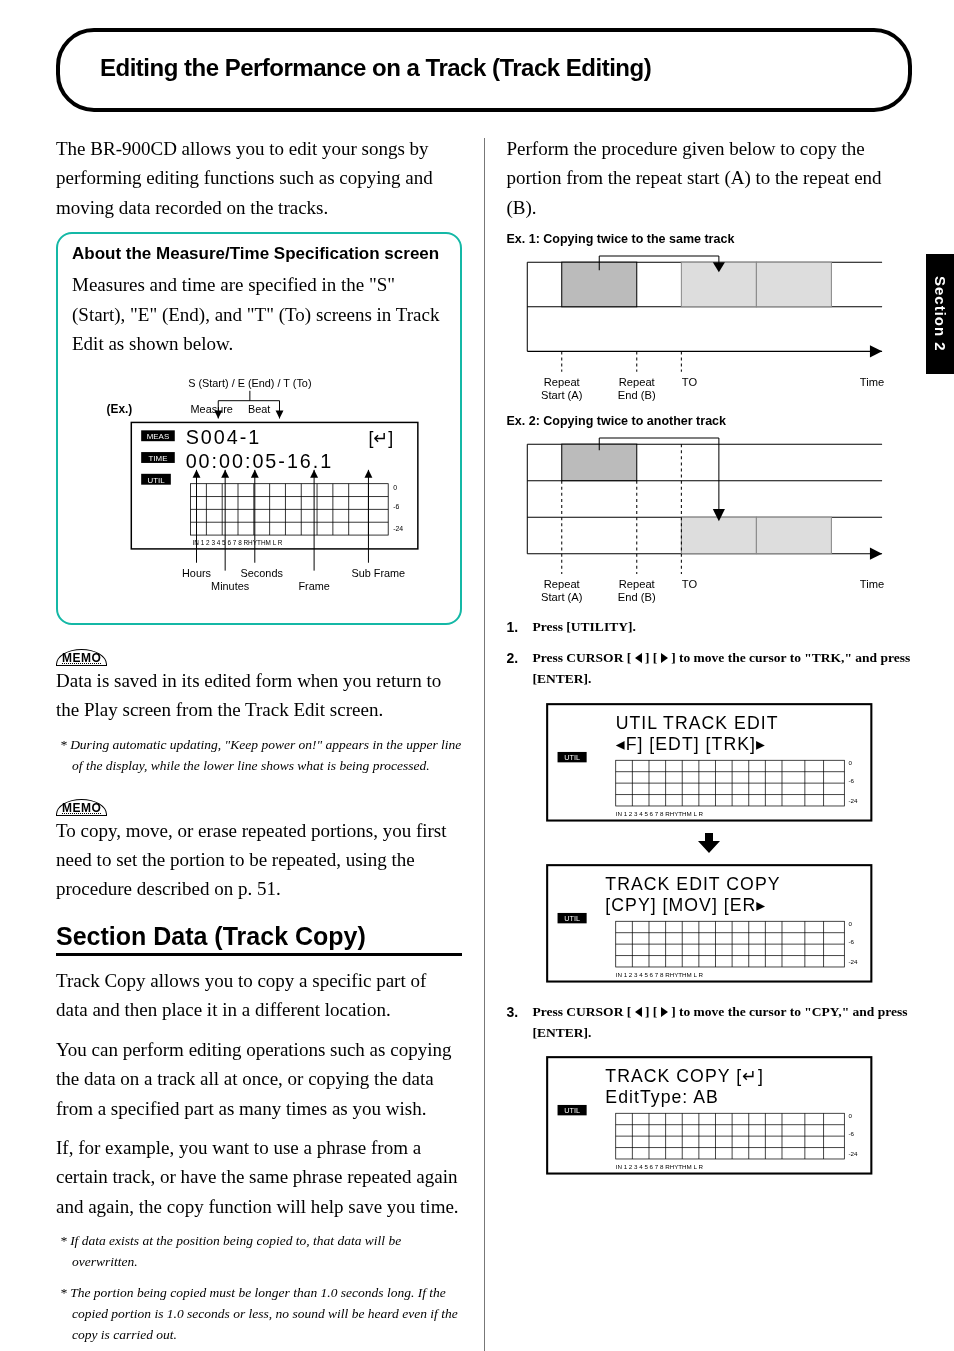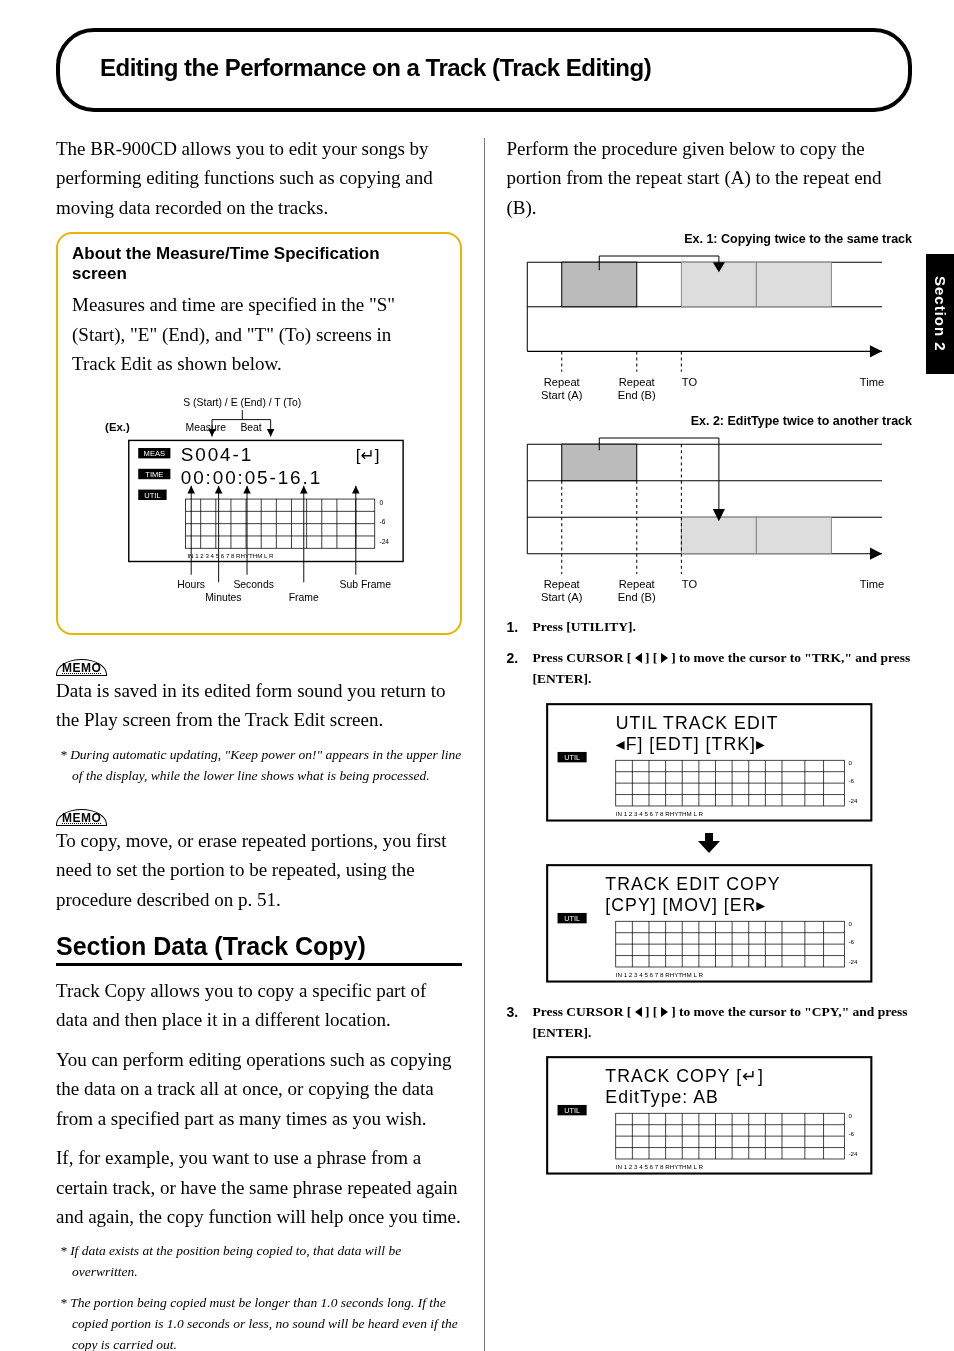--- a/index.html
+++ b/index.html
@@ -41,23 +41,23 @@
     width: 0;
     border-left: 1px solid #777;
     margin-top: 4px;
   }
   .col-right {
     flex: 1;
     min-width: 0;
   }
   p { font-size: 19px; line-height: 1.55; margin: 0 0 10px 0; }
   .callout {
-    border: 2px solid #eab308;
+    border: 2px solid #14b8a6;
     border-radius: 16px;
-    padding: 10px 28px 12px 14px;
+    padding: 10px 12px 12px 14px;
     margin: 6px 0 12px 0;
   }
   .callout-title {
     font-family: Arial, Helvetica, sans-serif;
     font-weight: 900;
     font-size: 17px;
     margin: 0 0 6px 0;
     font-stretch: condensed;
   }
   .lcd-diagram {
@@ -103,21 +103,20 @@
     font-weight: 900;
     font-size: 21px;
     margin: 2px 0 6px 0;
     font-stretch: condensed;
   }
   .ex-label {
     font-family: Arial, Helvetica, sans-serif;
     font-weight: bold;
     font-size: 12.5px;
     margin: 8px 0 4px 0;
-    text-align: right;
   }
   .timeline-svg { width: 100%; height: auto; }
   .lcd-svg { width: 100%; height: auto; }
   ol.steps { list-style: none; padding: 0; margin: 8px 0 0 0; }
   ol.steps li {
     display: flex;
     gap: 10px;
     margin-bottom: 10px;
     font-size: 13.5px;
     line-height: 1.55;
@@ -261,32 +260,32 @@
 
             <text x="126" y="204" font-size="11" text-anchor="middle">Hours</text>
             <text x="160" y="218" font-size="11" text-anchor="middle">Minutes</text>
             <text x="192" y="204" font-size="11" text-anchor="middle">Seconds</text>
             <text x="245" y="218" font-size="11" text-anchor="middle">Frame</text>
             <text x="310" y="204" font-size="11" text-anchor="middle">Sub Frame</text>
           </svg>
         </div>
 
         <div class="memo-label">MEMO</div>
-        <p>Data is saved in its edited form sound you return to the Play screen from the Track Edit screen.</p>
+        <p>Data is saved in its edited form when you return to the Play screen from the Track Edit screen.</p>
         <p class="note-indent">*   During automatic updating, "Keep power on!" appears in the upper line of the display, while the lower line shows what is being processed.</p>
 
         <div class="memo-label">MEMO</div>
         <p>To copy, move, or erase repeated portions, you first need to set the portion to be repeated, using the procedure described on p. 51.</p>
 
         <h2 class="section-h">Section Data (Track Copy)</h2>
         <hr class="section-rule">
 
         <p>Track Copy allows you to copy a specific part of data and then place it in a different location.</p>
         <p>You can perform editing operations such as copying the data on a track all at once, or copying the data from a specified part as many times as you wish.</p>
-        <p>If, for example, you want to use a phrase from a certain track, or have the same phrase repeated again and again, the copy function will help once you time.</p>
+        <p>If, for example, you want to use a phrase from a certain track, or have the same phrase repeated again and again, the copy function will help save you time.</p>
         <p class="note-indent">*   If data exists at the position being copied to, that data will be overwritten.</p>
         <p class="note-indent">*   The portion being copied must be longer than 1.0 seconds long. If the copied portion is 1.0 seconds or less, no sound will be heard even if the copy is carried out.</p>
         <p>The three types of Track Copy are given below.</p>
       </div>
 
       <div class="col-divider"></div>
 
       <div class="col-right">
         <p>Perform the procedure given below to copy the portion from the repeat start (A) to the repeat end (B).</p>
 
@@ -311,21 +310,21 @@
           <line x1="209" y1="6" x2="209" y2="16" stroke="#000"></line>
           <polygon points="209,22 203,12 215,12" fill="#000"></polygon>
           <text x="54" y="134" font-size="11" text-anchor="middle">Repeat</text>
           <text x="54" y="147" font-size="11" text-anchor="middle">Start (A)</text>
           <text x="128" y="134" font-size="11" text-anchor="middle">Repeat</text>
           <text x="128" y="147" font-size="11" text-anchor="middle">End (B)</text>
           <text x="180" y="134" font-size="11" text-anchor="middle">TO</text>
           <text x="360" y="134" font-size="11" text-anchor="middle">Time</text>
         </svg>
 
-        <div class="ex-label">Ex. 2: EditType twice to another track</div>
+        <div class="ex-label">Ex. 2: Copying twice to another track</div>
         <svg class="timeline-svg" viewBox="0 0 400 170">
           <line x1="20" y1="12" x2="370" y2="12" stroke="#000"></line>
           <line x1="20" y1="12" x2="20" y2="120" stroke="#000"></line>
           <line x1="20" y1="48" x2="370" y2="48" stroke="#000"></line>
           <line x1="20" y1="84" x2="370" y2="84" stroke="#000"></line>
           <line x1="20" y1="120" x2="370" y2="120" stroke="#000"></line>
           <polygon points="370,120 358,114 358,126" fill="#000"></polygon>
           <rect x="54" y="12" width="74" height="36" fill="#bbb" stroke="#000"></rect>
           <rect x="172" y="84" width="74" height="36" fill="#ddd" stroke="#888"></rect>
           <rect x="246" y="84" width="74" height="36" fill="#ddd" stroke="#888"></rect>

